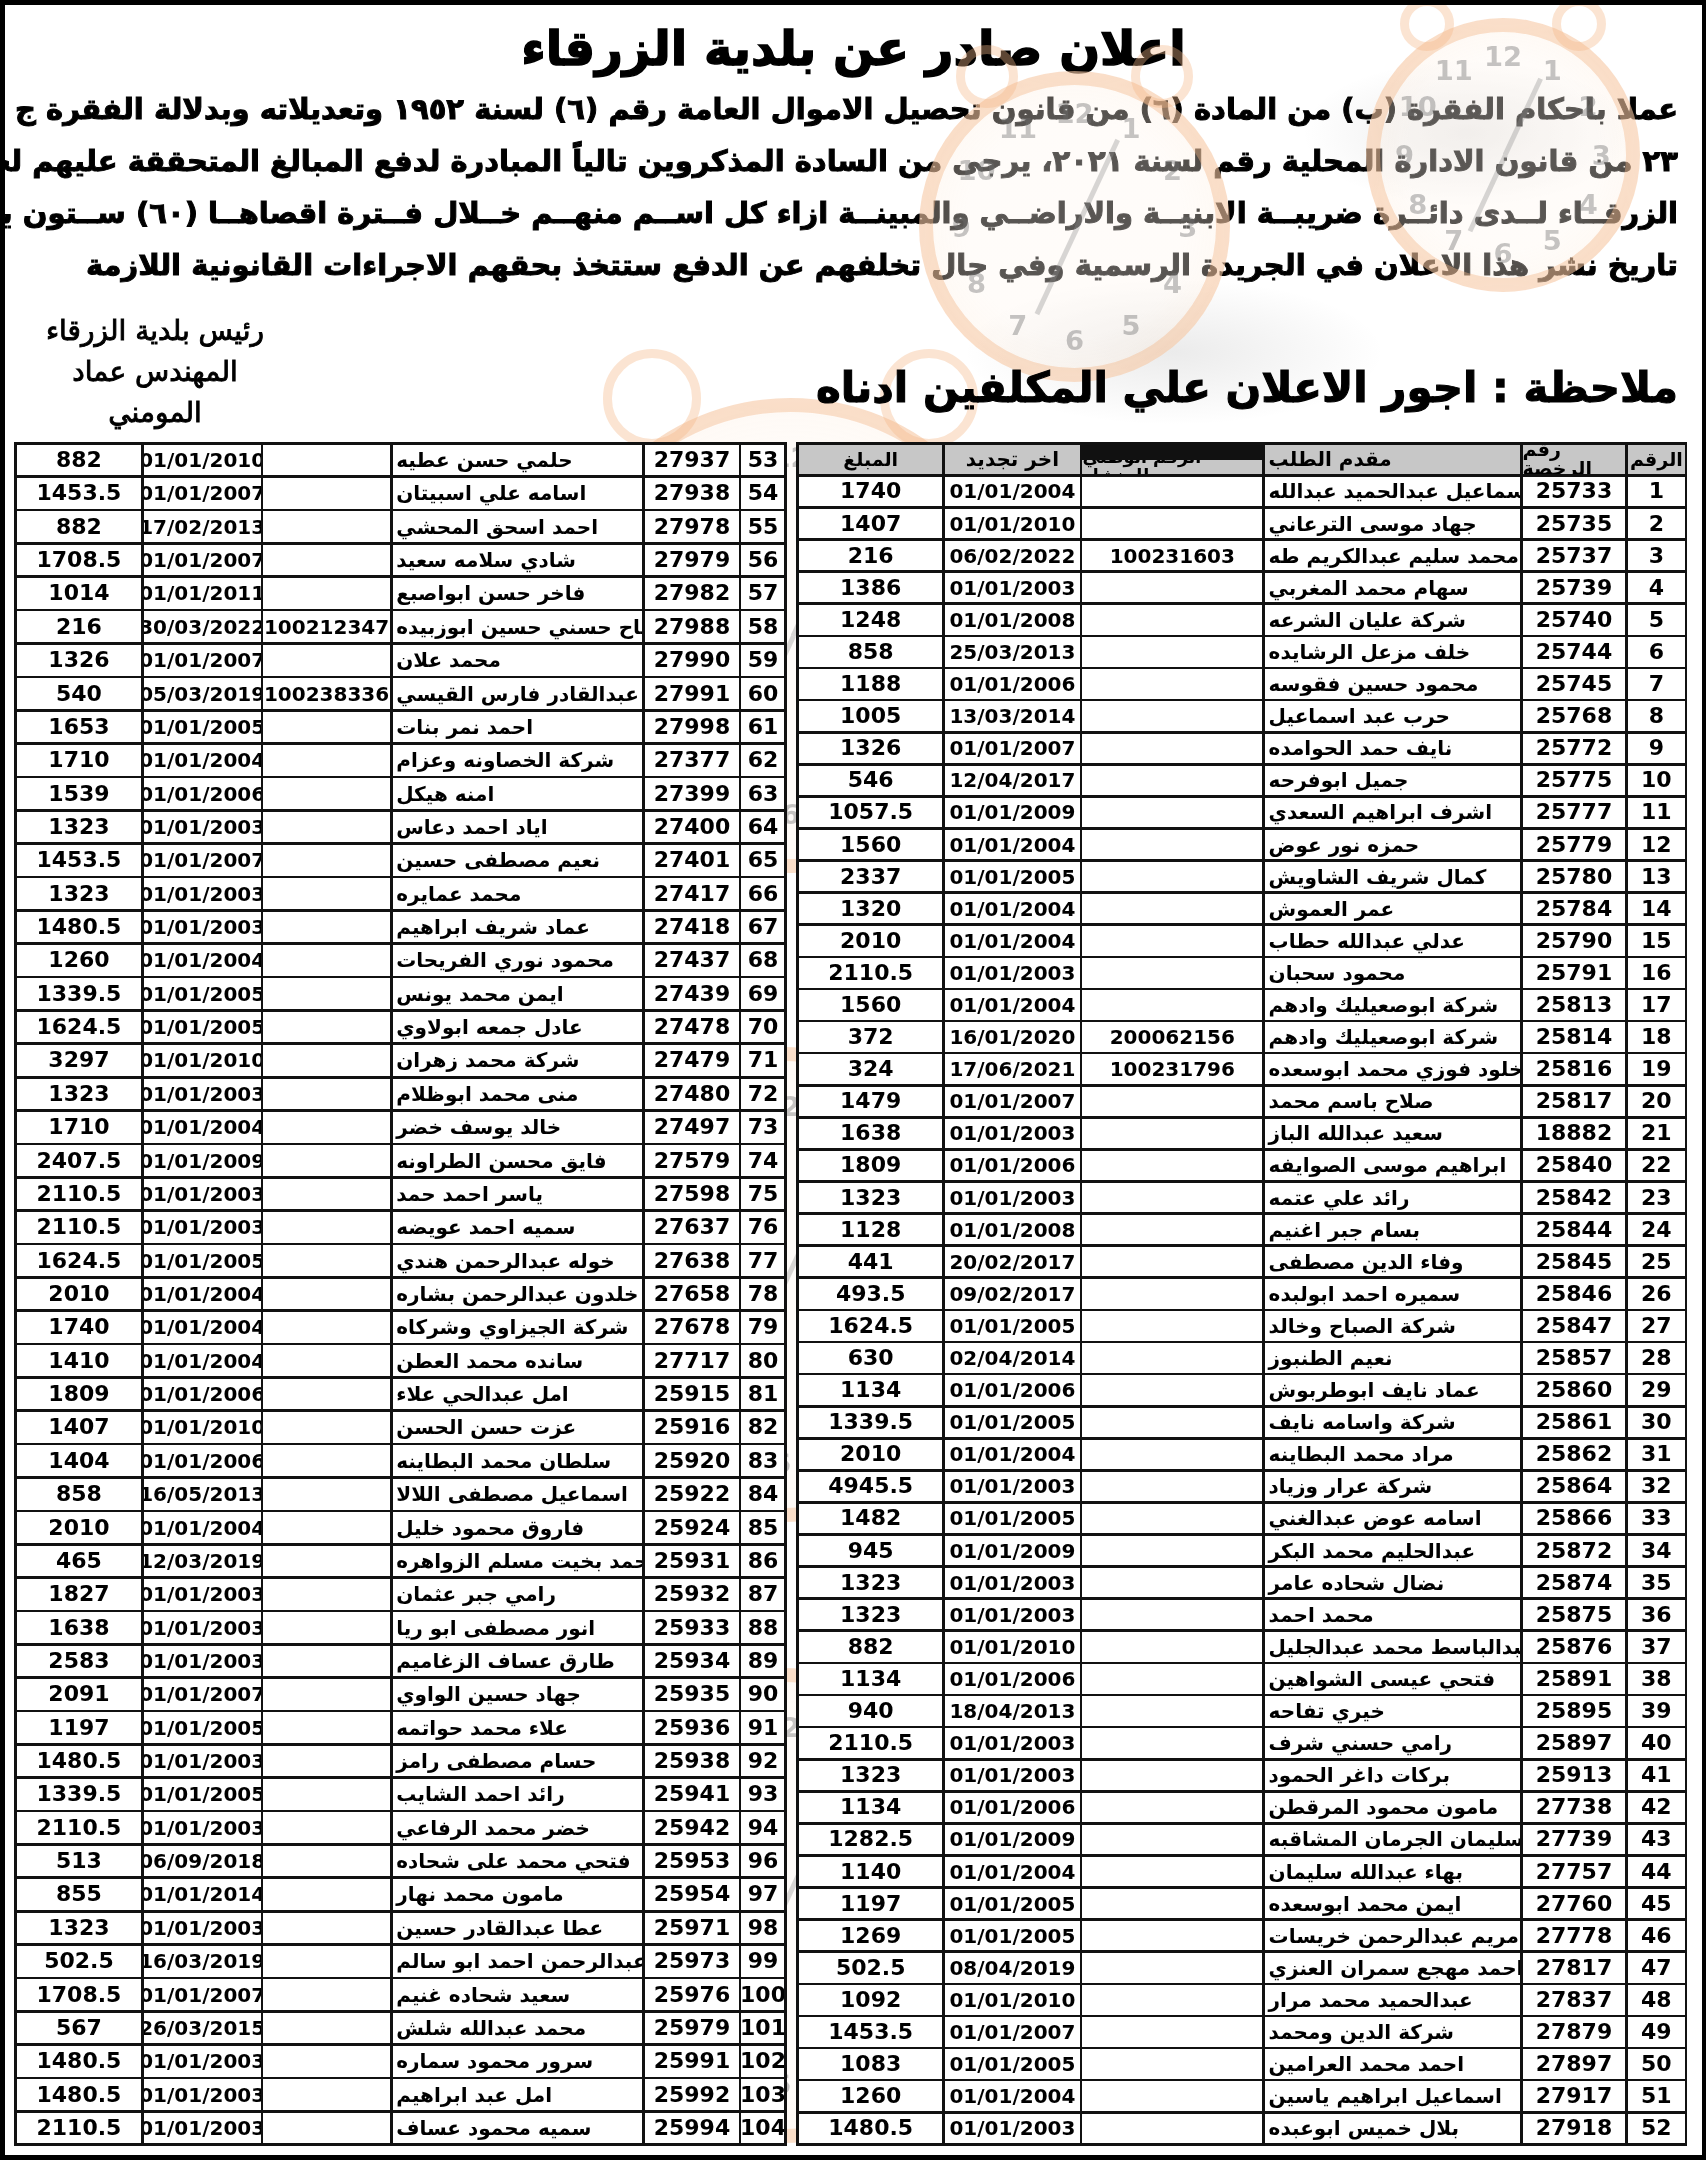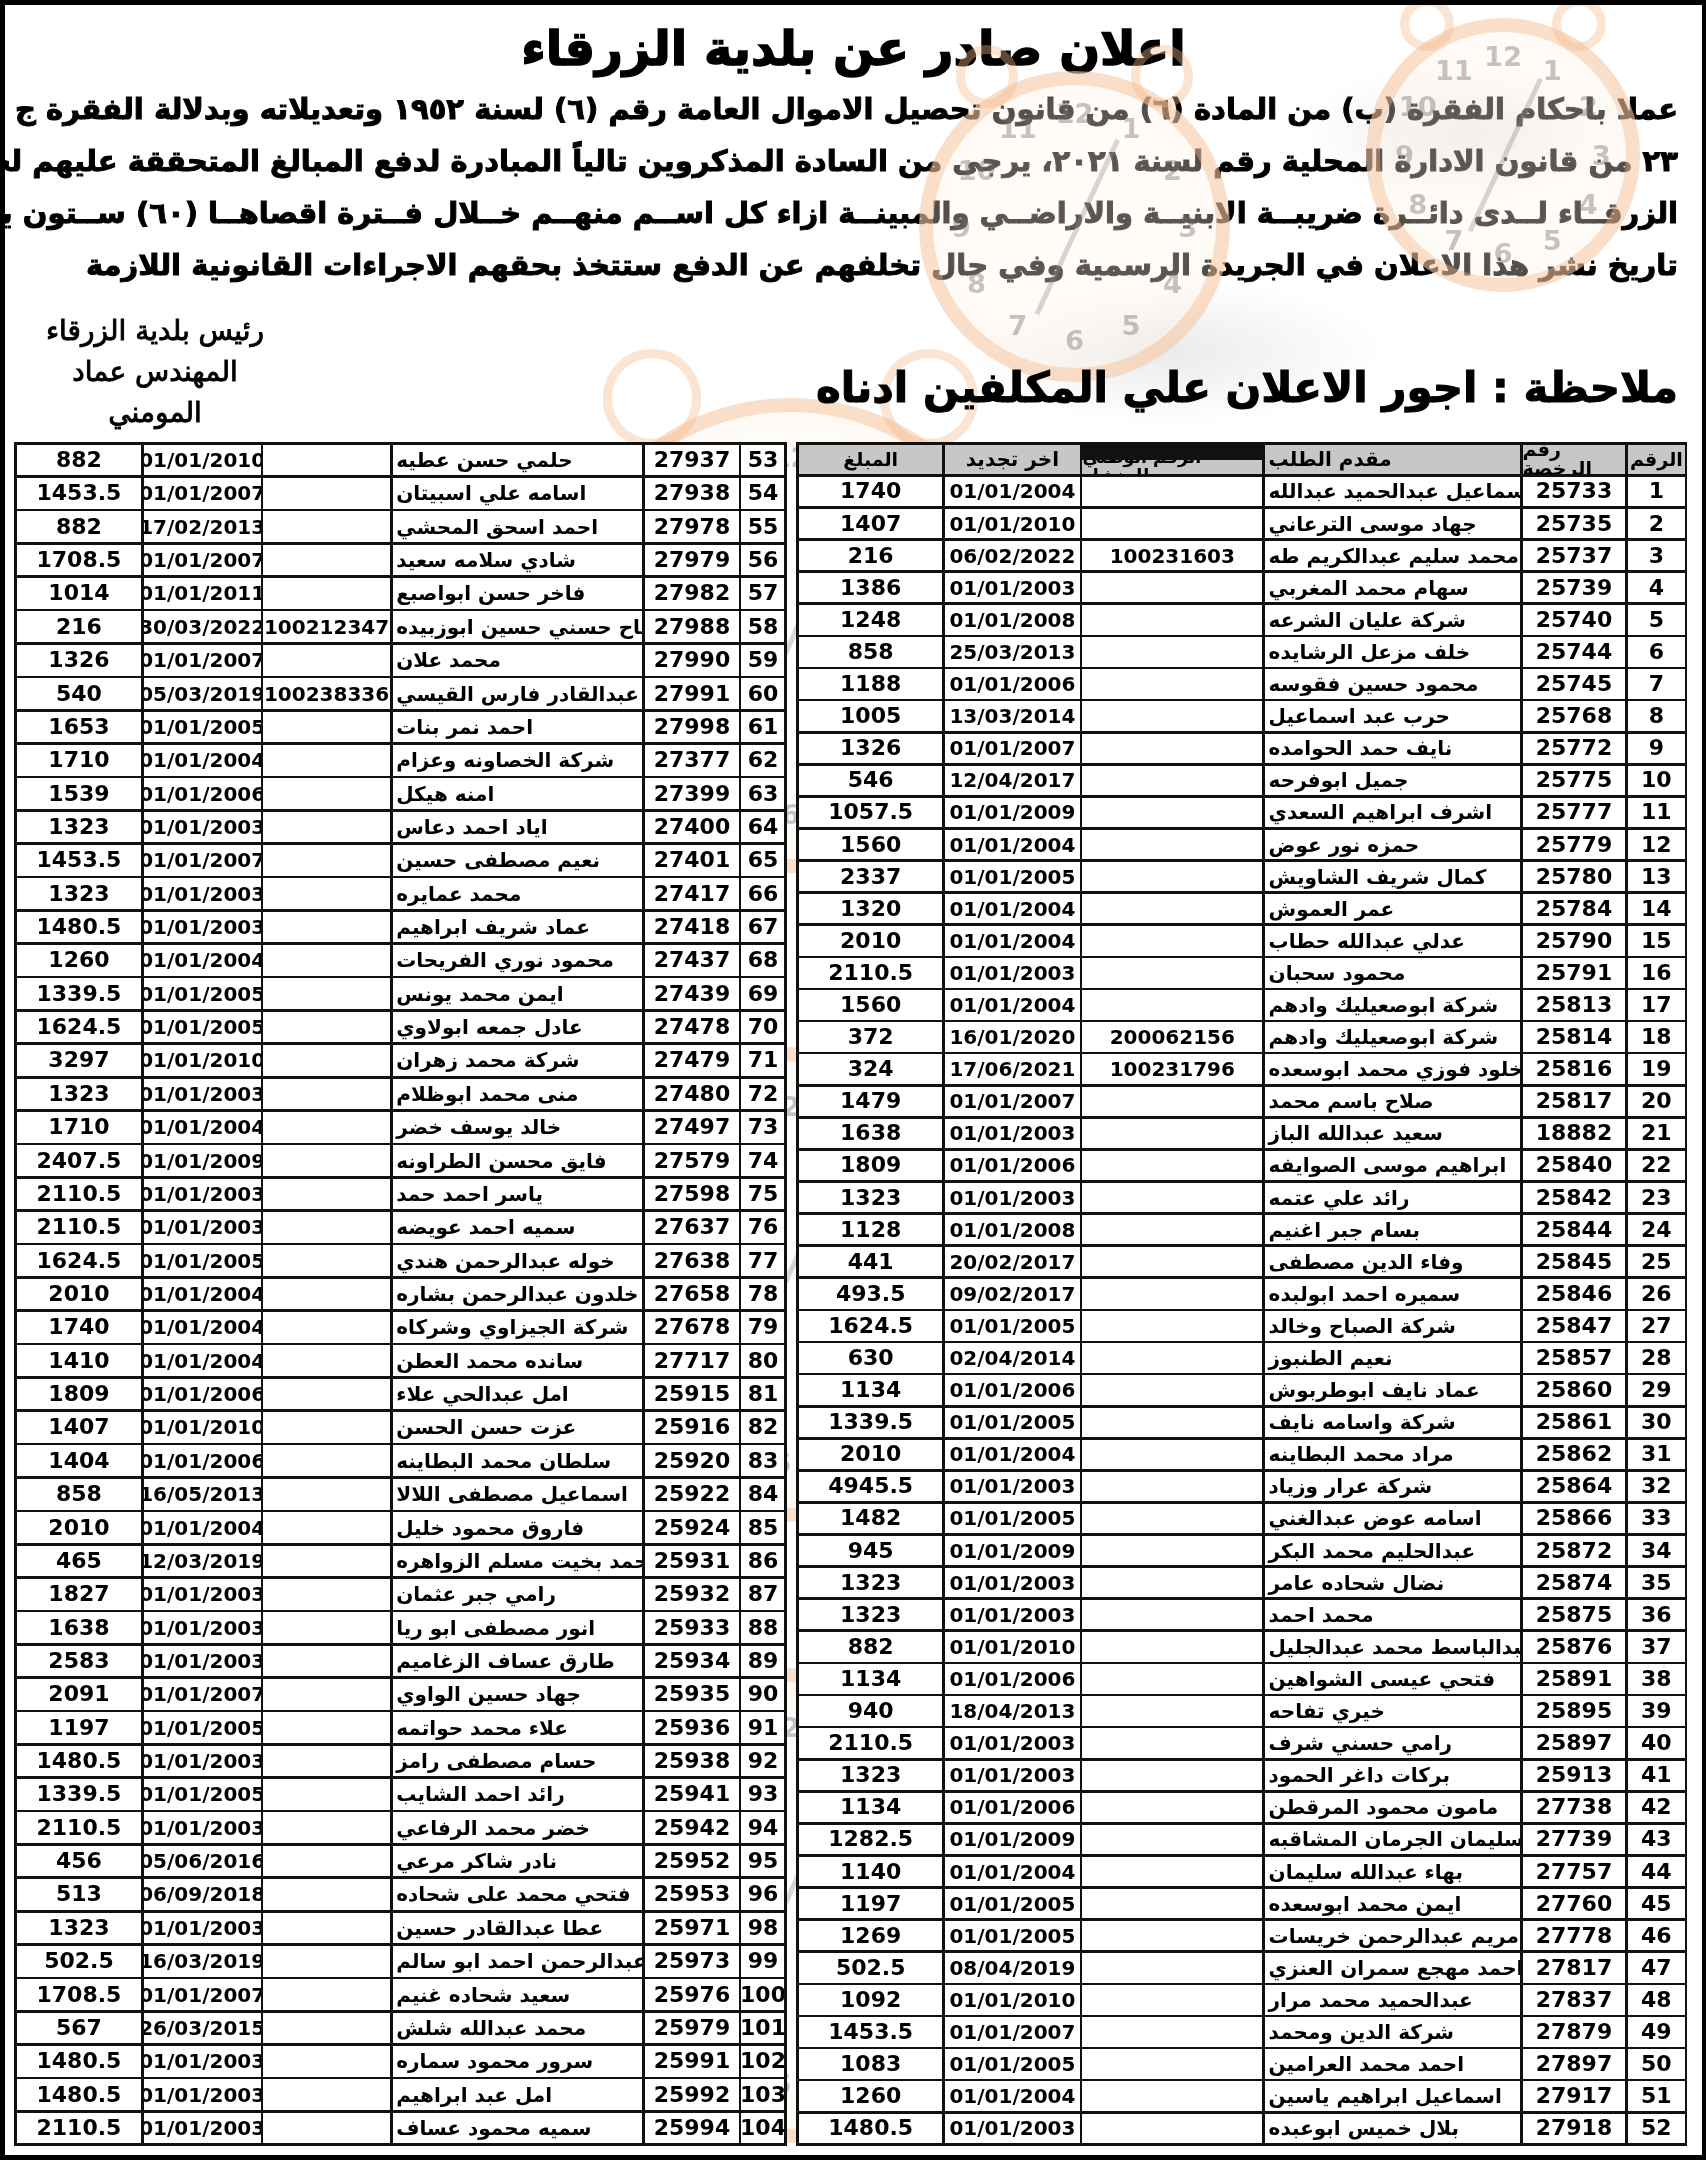--- a/index.html
+++ b/index.html
@@ -580,34 +580,34 @@
         </div>
         <div class="trow">
           <div class="cell c-amt">2110.5</div>
           <div class="cell c-ren">01/01/2003</div>
           <div class="cell c-nat"></div>
           <div class="cell c-name">خضر محمد الرفاعي</div>
           <div class="cell c-lic">25942</div>
           <div class="cell c-idx">94</div>
         </div>
         <div class="trow">
-          <div class="cell c-amt">456</div>
-          <div class="cell c-ren">05/06/2016</div>
-          <div class="cell c-nat"></div>
-          <div class="cell c-name">نادر شاكر مرعي</div>
-          <div class="cell c-lic">25952</div>
-          <div class="cell c-idx">95</div>
-        </div>
-        <div class="trow">
           <div class="cell c-amt">513</div>
           <div class="cell c-ren">06/09/2018</div>
           <div class="cell c-nat"></div>
           <div class="cell c-name">فتحي محمد على شحاده</div>
           <div class="cell c-lic">25953</div>
           <div class="cell c-idx">96</div>
+        </div>
+        <div class="trow">
+          <div class="cell c-amt">855</div>
+          <div class="cell c-ren">01/01/2014</div>
+          <div class="cell c-nat"></div>
+          <div class="cell c-name">مامون محمد نهار</div>
+          <div class="cell c-lic">25954</div>
+          <div class="cell c-idx">97</div>
         </div>
         <div class="trow">
           <div class="cell c-amt">1323</div>
           <div class="cell c-ren">01/01/2003</div>
           <div class="cell c-nat"></div>
           <div class="cell c-name">عطا عبدالقادر حسين</div>
           <div class="cell c-lic">25971</div>
           <div class="cell c-idx">98</div>
         </div>
         <div class="trow">

